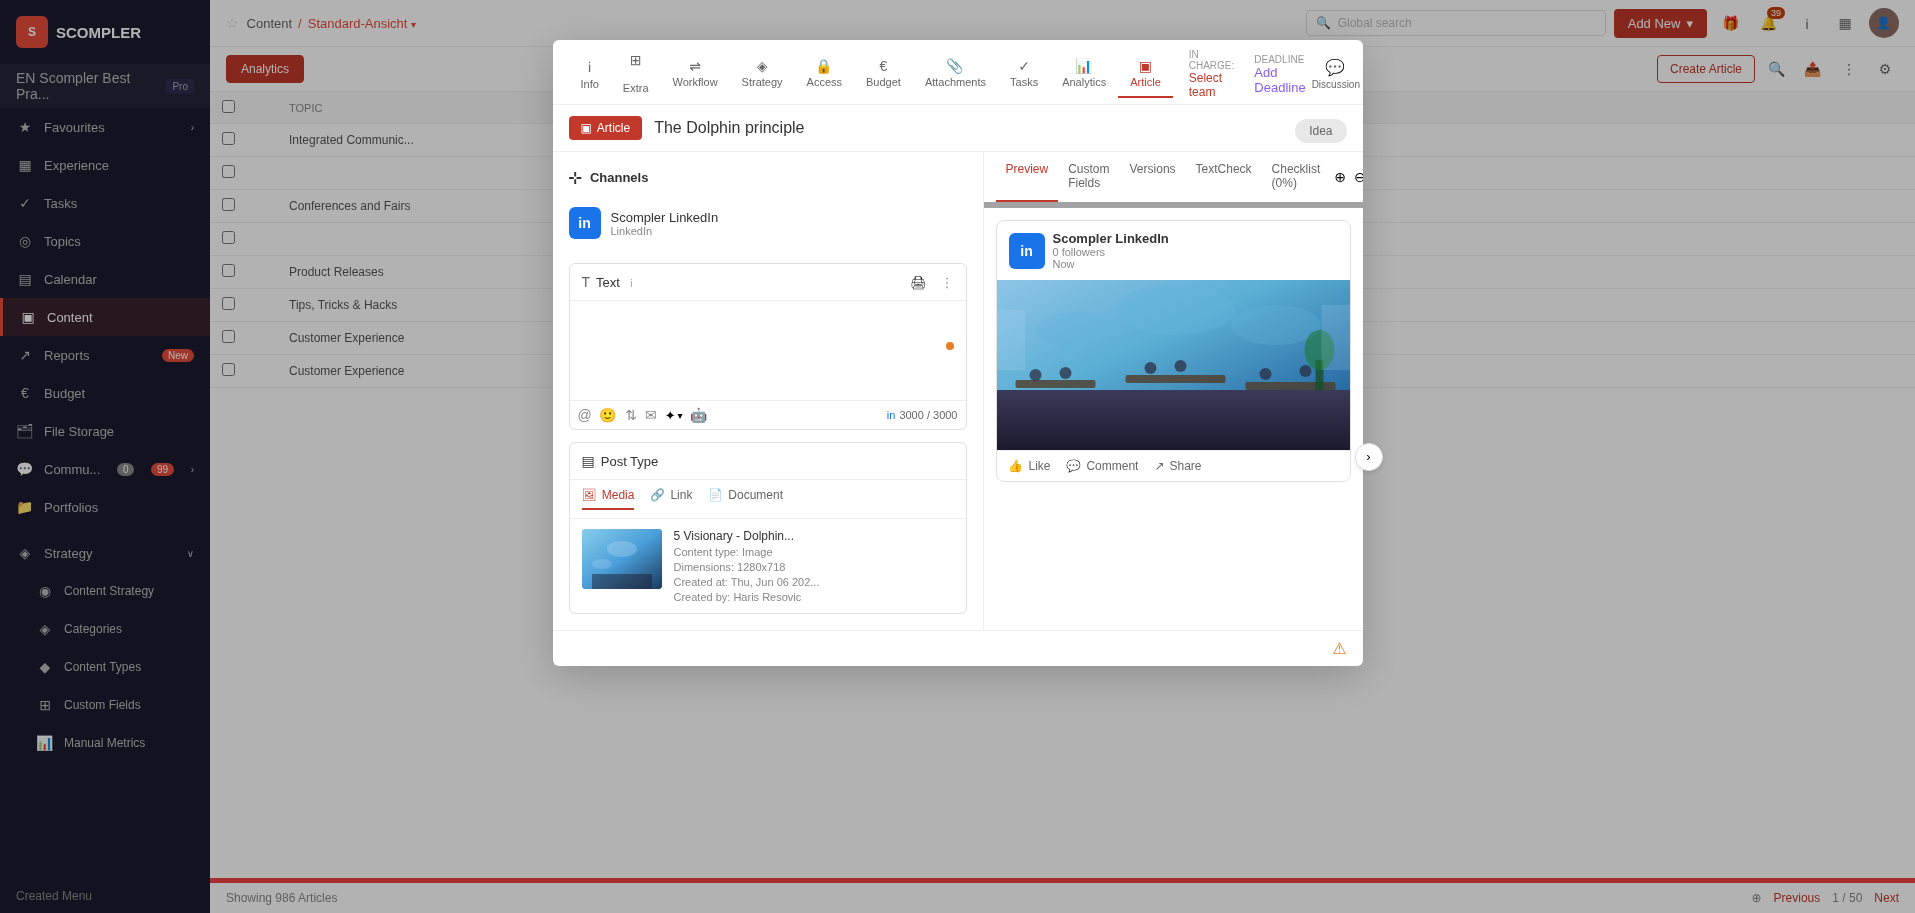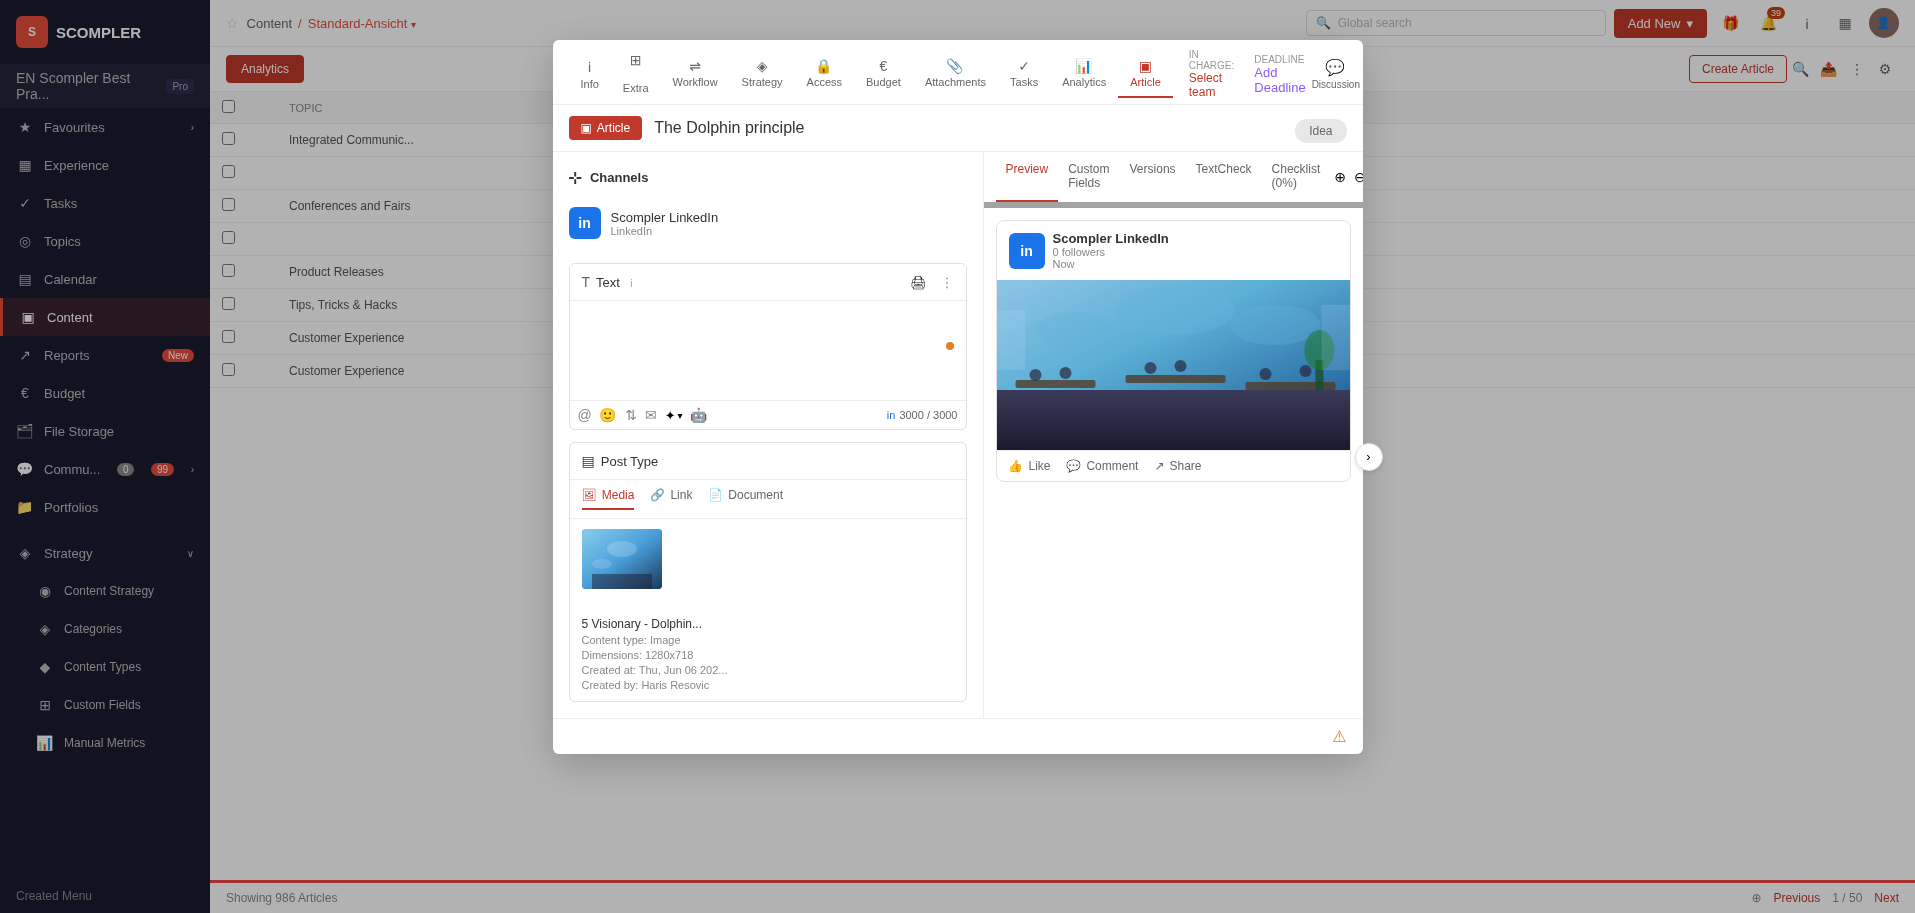--- a/index.html
+++ b/index.html
@@ -36,21 +36,21 @@
     .top-bar-icon { width: 28px; height: 28px; display: flex; align-items: center; justify-content: center; cursor: pointer; color: #666; font-size: 14px; position: relative; }
     .notification-badge { position: absolute; top: -2px; right: -2px; background: #c2410c; color: white; border-radius: 8px; font-size: 9px; padding: 1px 4px; }
     .avatar { width: 30px; height: 30px; border-radius: 50%; background: #888; overflow: hidden; }
     .content-toolbar { display: flex; align-items: center; gap: 8px; padding: 8px 16px; border-bottom: 1px solid #eee; }
     .tab-btn { padding: 6px 14px; border: 1px solid #ddd; border-radius: 4px; background: white; cursor: pointer; font-size: 12px; color: #666; }
     .tab-btn.active { background: #c0392b; color: white; border-color: #c0392b; }
     .content-table { width: 100%; border-collapse: collapse; }
     .content-table th { background: #f8f8f8; padding: 8px 12px; text-align: left; font-size: 11px; color: #888; font-weight: 500; border-bottom: 1px solid #eee; }
     .content-table td { padding: 8px 12px; border-bottom: 1px solid #f0f0f0; font-size: 12px; color: #555; }
     .btn-create { background: white; color: #c0392b; border: 1px solid #c0392b; border-radius: 4px; padding: 6px 12px; cursor: pointer; font-size: 12px; }
-    .toolbar-right { margin-left: auto; display: flex; align-items: center; gap: 0; }
+    .toolbar-right { margin-left: auto; display: flex; align-items: center; gap: 8px; }
 
     
     .modal-overlay { position: fixed; top: 0; left: 0; right: 0; bottom: 0; background: rgba(0,0,0,0.3); z-index: 100; display: flex; align-items: flex-start; justify-content: center; padding-top: 40px; }
     .modal { background: white; width: 810px; border-radius: 6px; overflow: hidden; box-shadow: 0 10px 40px rgba(0,0,0,0.2); max-height: 780px; display: flex; flex-direction: column; }
 
     
     .modal-header { border-bottom: 1px solid #eee; padding: 0; }
     .modal-article-badge { background: #c0392b; color: white; padding: 5px 12px; border-radius: 4px; font-size: 12px; font-weight: 500; display: flex; align-items: center; gap: 5px; }
     .modal-article-title { font-size: 16px; font-weight: 500; color: #333; }
     .modal-status { background: #e8e8e8; color: #666; padding: 5px 14px; border-radius: 20px; font-size: 12px; margin-left: auto; margin-top: 6px; }
@@ -80,21 +80,21 @@
     .editor-icon { color: #888; cursor: pointer; font-size: 14px; display: flex; align-items: center; }
     .char-count { margin-left: auto; font-size: 11px; color: #666; display: flex; align-items: center; gap: 4px; }
     .dot-orange { width: 8px; height: 8px; background: #e67e22; border-radius: 50%; position: absolute; right: 12px; bottom: 50px; }
 
     
     .post-type-section { margin-top: 16px; border: 1px solid #e0e0e0; border-radius: 6px; }
     .post-type-header { padding: 10px 12px; border-bottom: 1px solid #eee; font-size: 13px; font-weight: 500; color: #333; display: flex; align-items: center; gap: 6px; }
     .post-type-tabs { display: flex; padding: 8px 12px; gap: 16px; border-bottom: 1px solid #eee; }
     .post-type-tab { display: flex; align-items: center; gap: 5px; font-size: 12px; color: #666; cursor: pointer; padding-bottom: 6px; border-bottom: 2px solid transparent; }
     .post-type-tab.active { color: #c0392b; border-bottom-color: #c0392b; }
-    .media-item { display: flex; gap: 28px; padding: 10px 12px; flex-direction: column; }
+    .media-item { display: flex; gap: 12px; padding: 10px 12px; }
     .media-thumb { width: 80px; height: 60px; border-radius: 4px; overflow: hidden; background: #ddd; flex-shrink: 0; }
     .media-thumb-img { width: 100%; height: 100%; background: linear-gradient(135deg, #4a9eda 0%, #2c7cbf 50%, #1a5f9e 100%); position: relative; overflow: hidden; }
     .media-info { display: flex; flex-direction: column; gap: 3px; }
     .media-name { font-size: 12px; font-weight: 500; color: #333; }
     .media-detail { font-size: 11px; color: #888; }
 
     
     .preview-tabs { display: flex; border-bottom: 6px solid #a3a3a3; padding: 0 12px; }
     .preview-tab { padding: 10px 10px; font-size: 12px; color: #666; cursor: pointer; border-bottom: 2px solid transparent; }
     .preview-tab.active { color: #c0392b; border-bottom-color: #c0392b; }
@@ -104,21 +104,21 @@
     .linkedin-avatar { width: 36px; height: 36px; background: #1a73e8; border-radius: 6px; display: flex; align-items: center; justify-content: center; color: white; font-weight: bold; font-size: 14px; }
     .linkedin-name { font-size: 13px; font-weight: 600; color: #333; }
     .linkedin-meta { font-size: 11px; color: #888; }
     .linkedin-image { width: 100%; height: 170px; overflow: hidden; }
     .linkedin-actions { display: flex; gap: 16px; padding: 8px 12px; border-top: 1px solid #eee; }
     .linkedin-action { display: flex; align-items: center; gap: 5px; font-size: 12px; color: #666; cursor: pointer; }
 
     
     .scroll-list { overflow-y: auto; flex: 1; }
 
-    .bottom-bar { display: flex; align-items: center; padding: 8px 16px; border-top: 3px solid #ef4444; font-size: 12px; color: #888; }
+    .bottom-bar { display: flex; align-items: center; padding: 8px 16px; border-top: 5px solid #ef4444; font-size: 12px; color: #888; }
     .bottom-bar-right { margin-left: auto; display: flex; align-items: center; gap: 12px; }
 
     
     .modal-bottom-bar { padding: 8px 16px; border-top: 1px solid #eee; display: flex; align-items: center; }
     .warning-icon { color: #e67e22; font-size: 16px; margin-left: auto; }
   </style>
 </head>
 <body>
 
 <div class="app-container">

